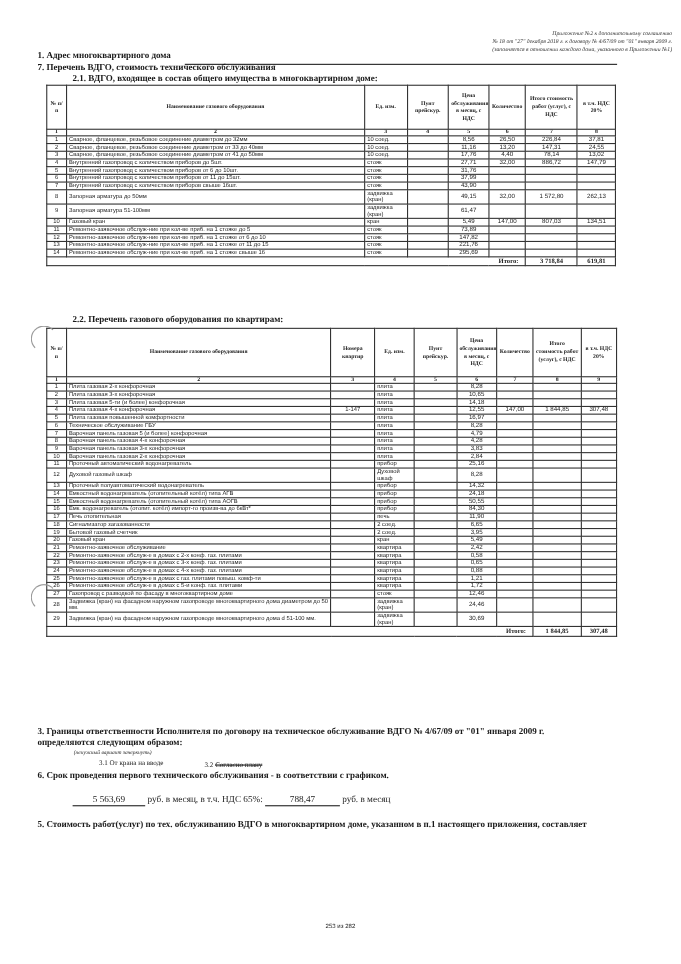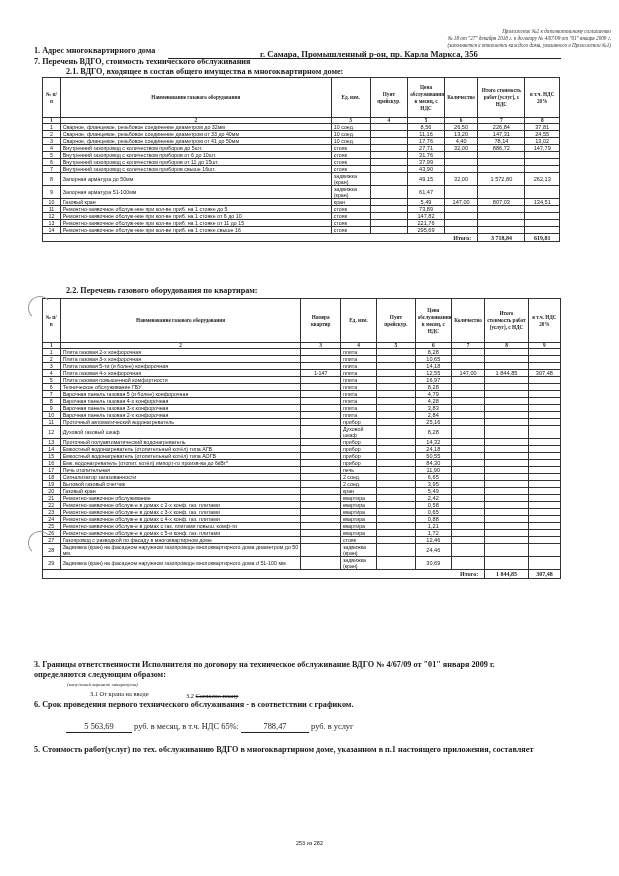--- a/index.html
+++ b/index.html
@@ -37,21 +37,20 @@
 <div class="page">
 
   <div class="hdr-note">
     <div>Приложение №2 к дополнительному соглашению</div>
     <div>№ 18 от "27" декабря 2018 г. к договору № 4/67/09 от "01" января 2009 г.</div>
     <div>(заполняется в отношении каждого дома, указанного в Приложении №1)</div>
   </div>
 
   <div class="sec" style="left:34px;top:46px;">1. Адрес многоквартирного дома</div>
   <div class="addr-line"></div>
-  <div class="addr-val">г. Самара, Промышленный р-он, пр. Карла Маркса, 356</div>
 
   <div class="sec" style="left:34px;top:57px;">7. Перечень ВДГО, стоимость технического обслуживания</div>
   <div class="sec" style="left:66px;top:67px;">2.1. ВДГО, входящее в состав общего имущества в многоквартирном доме:</div>
 
   <table class="t" id="t1" style="left:42px;top:77px;width:518px;">
     <colgroup>
       <col style="width:17px">
         <col style="width:259px">
         <col style="width:37px">
         <col style="width:36px">
@@ -608,20 +607,20 @@
   <div class="txt" style="left:186px;top:691px;font-size:6.4px;">
     <span>3.2</span>
     <span class="strike">Согласно плану</span>
   </div>
   <div class="txt bold" style="left:34px;top:700px;font-size:8.2px;">6. Срок проведения первого технического обслуживания - в соответствии с графиком.</div>
   <div class="txt bold" style="left:34px;top:711px;font-size:8.2px;margin-top:34px;">5. Стоимость работ(услуг) по тех. обслуживанию ВДГО в многоквартирном доме, указанном в п.1 настоящего приложения, составляет</div>
   <div class="txt" style="left:66px;top:722px;font-size:8.4px;">
     <span class="uline" style="width:66px;">5 563,69</span>
     <span>руб. в месяц, в т.ч. НДС 65%:</span>
     <span class="uline" style="width:68px;">788,47</span>
-    <span>руб. в услуг</span>
+    <span>руб. в месяц</span>
   </div>
 
   <div class="footer">253 из 282</div>
 
   <div class="scan-mark" style="left:28px;top:296px;width:22px;height:22px;"></div>
   <div class="scan-mark" style="left:28px;top:531px;width:22px;height:22px;"></div>
 </div>
 
 </body></html>

